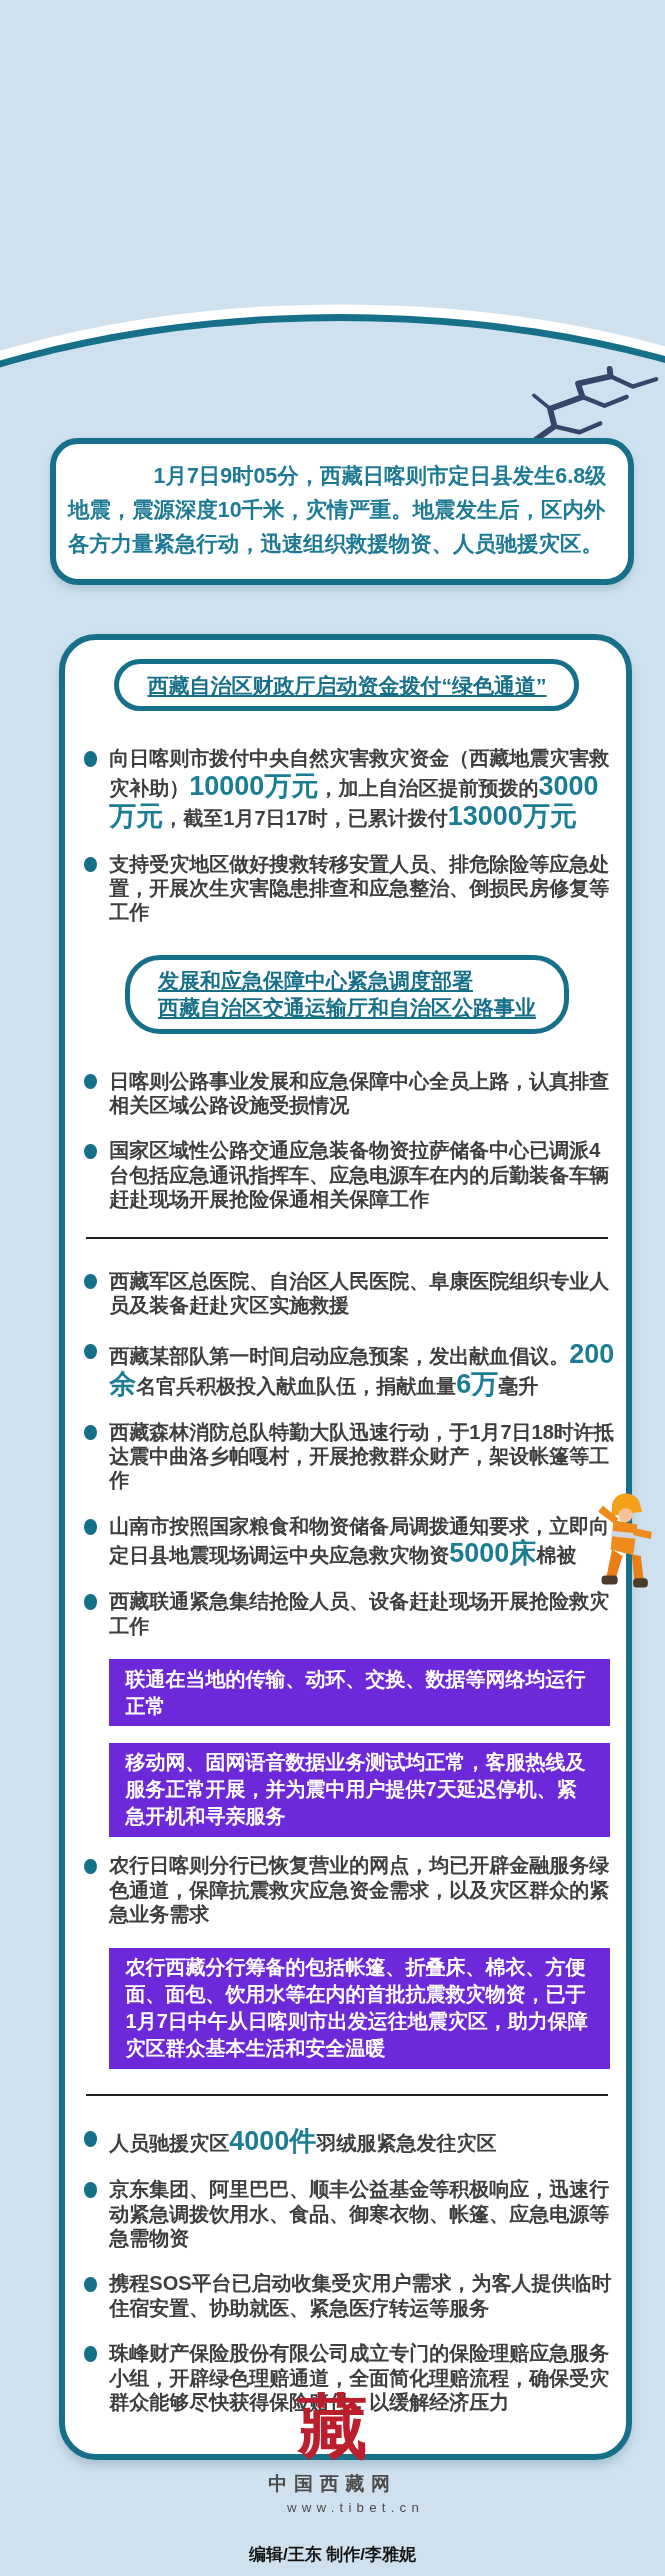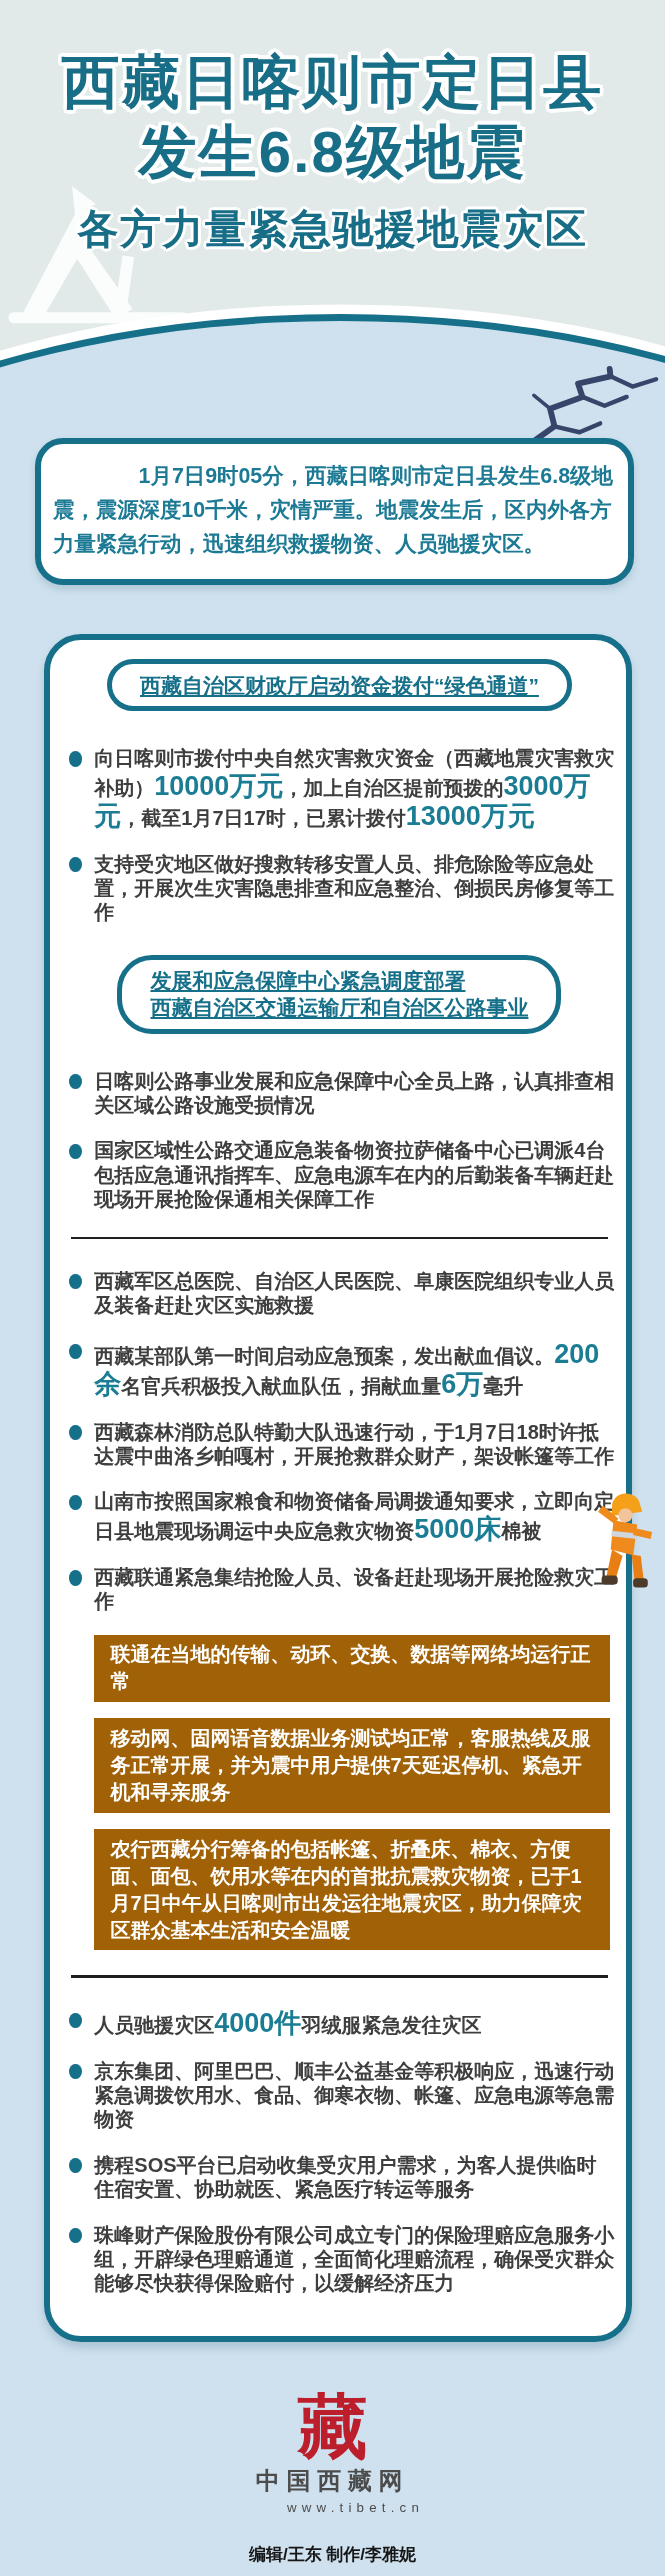--- a/index.html
+++ b/index.html
@@ -16,75 +16,57 @@
   .title-line.first{padding-top:47px;}
   .subtitle{margin:19px 0 0;color:#176e86;font-weight:900;font-size:41px;line-height:46px;letter-spacing:1.5px;
     text-shadow:-2.2px -2.2px 0 #fff,2.2px -2.2px 0 #fff,-2.2px 2.2px 0 #fff,2.2px 2.2px 0 #fff,
                  0 -3px 0 #fff,0 3px 0 #fff,-3px 0 0 #fff,3px 0 0 #fff;}
   
   .dome-wrap{position:absolute;top:0;left:0;width:665px;height:739px;overflow:hidden;z-index:1;pointer-events:none;}
   .dome{position:absolute;top:314px;left:50%;margin-left:-665px;width:1331px;height:662px;border-radius:50%;
         background:#cfe1ee;border:7.4px solid #17708a;box-shadow:0 0 0 9.6px #ffffff;}
   .crack{position:absolute;top:366px;left:516px;z-index:2;}
   
-  .content{position:relative;z-index:3;padding-top:438px;}
+  .content{position:relative;z-index:3;padding-top:438px;padding-left:15px;}
   .intro-box{margin:0 31px 0 35px;background:#ffffff;border:6px solid #17708a;border-radius:28px;
              padding:15px 12px 18px;box-shadow:0 4.4px 7.4px rgba(90,130,155,.25);}
   .intro-box p{margin:0;color:#1d7a94;font-weight:700;font-size:21.4px;line-height:34px;text-indent:4em;}
   .main-card{margin:49px 33px 0 44px;background:#ffffff;border:6px solid #17708a;border-radius:37px;
              padding:15px 10.4px 19px 13.3px;box-shadow:0 6px 9px rgba(90,130,155,.3);}
   
   .pill{width:fit-content;max-width:473px;margin:30px auto 35px;border:5.2px solid #17708a;border-radius:35px;
         padding:7.4px 28px;color:#17708a;font-weight:800;font-size:21px;line-height:27px;text-decoration:underline;}
   .pill:first-child{margin-top:4.4px;}
   
   .bullet{position:relative;margin:0 0 21px;padding-left:31px;color:#3e3e3e;font-weight:700;
           font-size:20px;line-height:24.4px;}
   .bullet p{margin:0;}
   .bullet .dot{position:absolute;left:6px;top:5.2px;width:12.6px;height:15.5px;border-radius:50%;background:#17708a;}
   .hl{color:#1a7d94;font-size:27px;line-height:30px;font-weight:800;}
   
-  .tealbox{margin:0 6px 16.3px 31px;background:#a16207;color:#ffffff;font-weight:700;
+  .tealbox{margin:0 6px 16.3px 31px;background:#6d28d9;color:#ffffff;font-weight:700;
            font-size:20px;line-height:27px;padding:6.7px 16.3px;}
   
   .divider{height:2.2px;background:#1f1f1f;margin:25px 7.4px 30px;}
   
   .firefighter{position:absolute;top:1488px;left:592px;z-index:4;}
   
   .footer{position:absolute;top:2393px;left:0;right:0;text-align:center;z-index:3;}
   .logo-glyph{font-size:70px;line-height:70px;font-weight:900;color:#bc1f2b;
               font-family:"Liberation Serif","DejaVu Serif",serif;}
-  .site-name{margin-top:2px;font-size:24px;letter-spacing:6.7px;color:#4c4c4c;font-weight:700;}
+  .site-name{margin-top:8px;font-size:19px;letter-spacing:6.7px;color:#4c4c4c;font-weight:700;}
   .site-url{margin-top:3px;font-size:13.3px;letter-spacing:5.2px;color:#4c4c4c;font-weight:400;padding-left:46px;}
   .credits{margin-top:28px;font-size:17px;color:#161616;font-weight:700;}
   .source{margin-top:9px;font-size:18.5px;color:#161616;font-weight:700;}
 </style>
 </head>
 <body>
 
 <div class="page">
 
-  <div class="hero">
-    <div class="hero-inner">
-      <svg class="crane" width="185" height="148" viewBox="0 0 250 200">
-        <g fill="#fafdfc">
-          <path d="M18 192 L98 40 L126 58 L46 196 Z"></path>
-          <path d="M96 75 L170 180 L146 192 L82 92 Z"></path>
-          <path d="M88 14 L120 38 L92 54 Z"></path>
-          <rect x="150" y="108" width="16" height="86" transform="rotate(8 158 150)"></rect>
-          <rect x="2" y="184" width="242" height="15" rx="7"></rect>
-        </g>
-      </svg>
-      <div class="hero-text">
-        <h1 class="title-line first">西藏日喀则市定日县</h1>
-        <h1 class="title-line">发生6.8级地震</h1>
-        <div class="subtitle">各方力量紧急驰援地震灾区</div>
-      </div>
-    </div>
-  </div>
 
   <div class="dome-wrap">
     <div class="dome"></div>
   </div>
 
   <svg class="crack" width="144" height="92" viewBox="0 0 195 125">
     <g stroke="#36466b" fill="none" stroke-linecap="round" stroke-linejoin="round">
       <path d="M10 112 L52 82 L46 58 L90 42 L84 24 L128 14 L127 4" stroke-width="8"></path>
       <path d="M52 82 L86 90 L114 78" stroke-width="6"></path>
       <path d="M90 42 L120 54 L150 42" stroke-width="6"></path>
@@ -140,20 +122,24 @@
           <div class="bullet">
             <span class="dot"></span>
             <p><span>山南市按照国家粮食和物资储备局调拨通知要求，立即向定日县地震现场调运中央应急救灾物资</span><span class="hl">5000床</span><span>棉被</span></p>
           </div>
           <div class="bullet">
             <span class="dot"></span>
             <p><span>西藏联通紧急集结抢险人员、设备赶赴现场开展抢险救灾工作</span></p>
           </div>
           <div class="tealbox">联通在当地的传输、动环、交换、数据等网络均运行正常</div>
           <div class="tealbox">移动网、固网语音数据业务测试均正常，客服热线及服务正常开展，并为震中用户提供7天延迟停机、紧急开机和寻亲服务</div>
+          <div class="bullet">
+            <span class="dot"></span>
+            <p><span>农行日喀则分行已恢复营业的网点，均已开辟金融服务绿色通道，保障抗震救灾应急资金需求，以及灾区群众的紧急业务需求</span></p>
+          </div>
           <div class="tealbox">农行西藏分行筹备的包括帐篷、折叠床、棉衣、方便面、面包、饮用水等在内的首批抗震救灾物资，已于1月7日中午从日喀则市出发运往地震灾区，助力保障灾区群众基本生活和安全温暖</div>
           <div class="divider"></div>
           <div class="bullet">
             <span class="dot"></span>
             <p><span>人员驰援灾区</span><span class="hl">4000件</span><span>羽绒服紧急发往灾区</span></p>
           </div>
           <div class="bullet">
             <span class="dot"></span>
             <p><span>京东集团、阿里巴巴、顺丰公益基金等积极响应，迅速行动紧急调拨饮用水、食品、御寒衣物、帐篷、应急电源等急需物资</span></p>
           </div>

